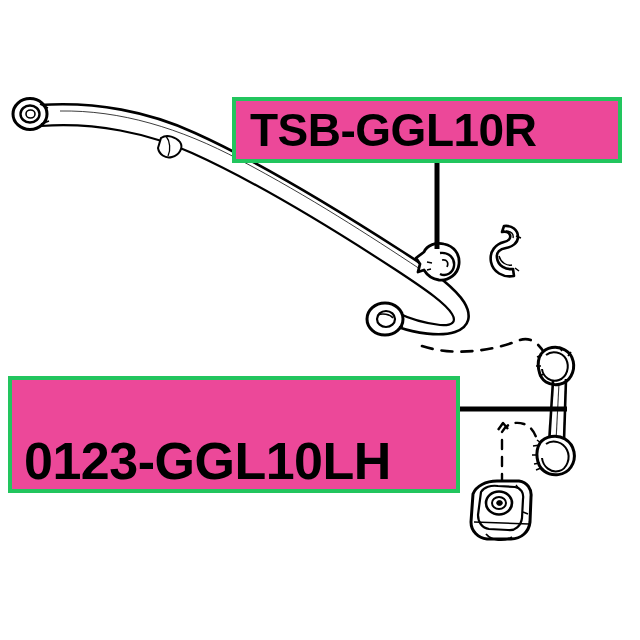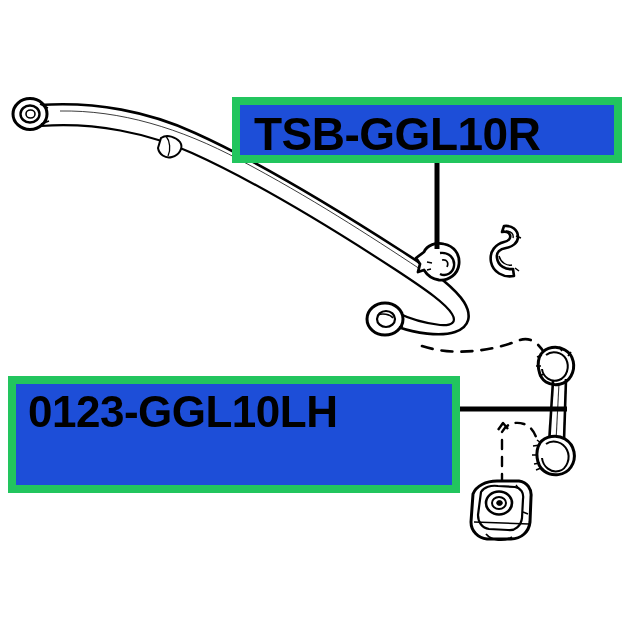--- a/index.html
+++ b/index.html
@@ -20,25 +20,25 @@
   #diagram-svg {
     position: absolute;
     left: 0;
     top: 0;
     width: 640px;
     height: 640px;
   }
   .label-box {
     position: absolute;
     box-sizing: border-box;
-    background: #1d4ed8;
-    border: 8px solid #22c55e;
+    background: #ec4899;
+    border: 4px solid #22c55e;
     display: flex;
     flex-direction: column;
-    justify-content: flex-start;
+    justify-content: flex-end;
     z-index: 5;
   }
   #label-box-tsb {
     left: 232px;
     top: 97px;
     width: 390px;
     height: 66px;
   }
   #label-box-link {
     left: 8px;
@@ -53,21 +53,21 @@
     white-space: nowrap;
     text-align: left;
     letter-spacing: -0.5px;
   }
   #label-box-tsb .label-text {
     font-size: 46px;
     line-height: 58px;
     padding-left: 14px;
   }
   #label-box-link .label-text {
-    font-size: 44px;
+    font-size: 52px;
     line-height: 56px;
     padding-left: 12px;
   }
 </style>
 </head>
 <body>
 
 <div id="canvas">
 
   <svg id="diagram-svg" viewBox="0 0 640 640">

